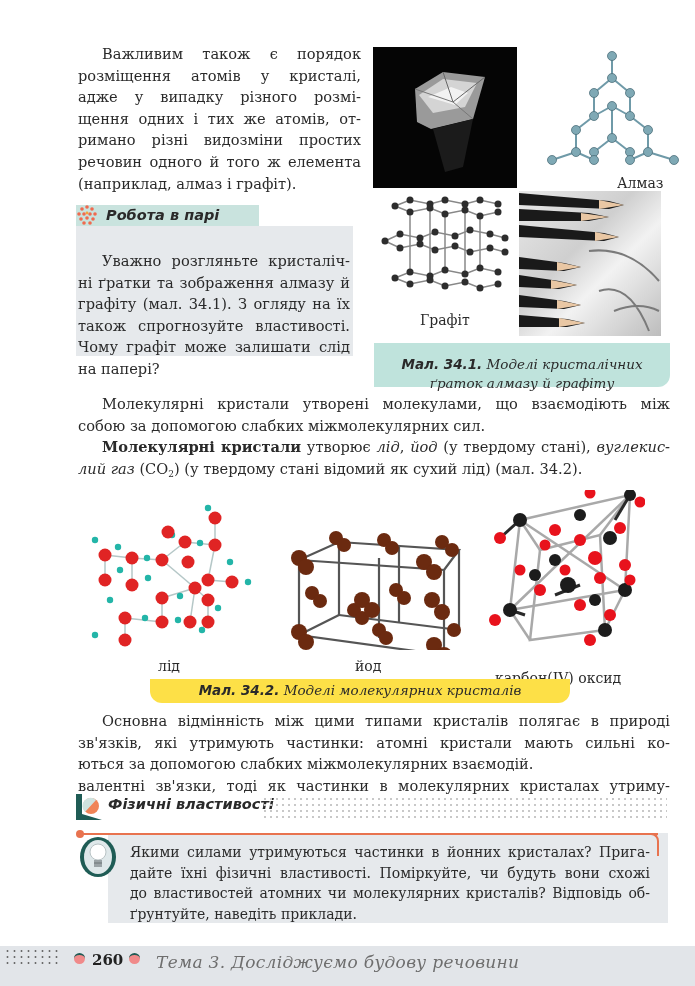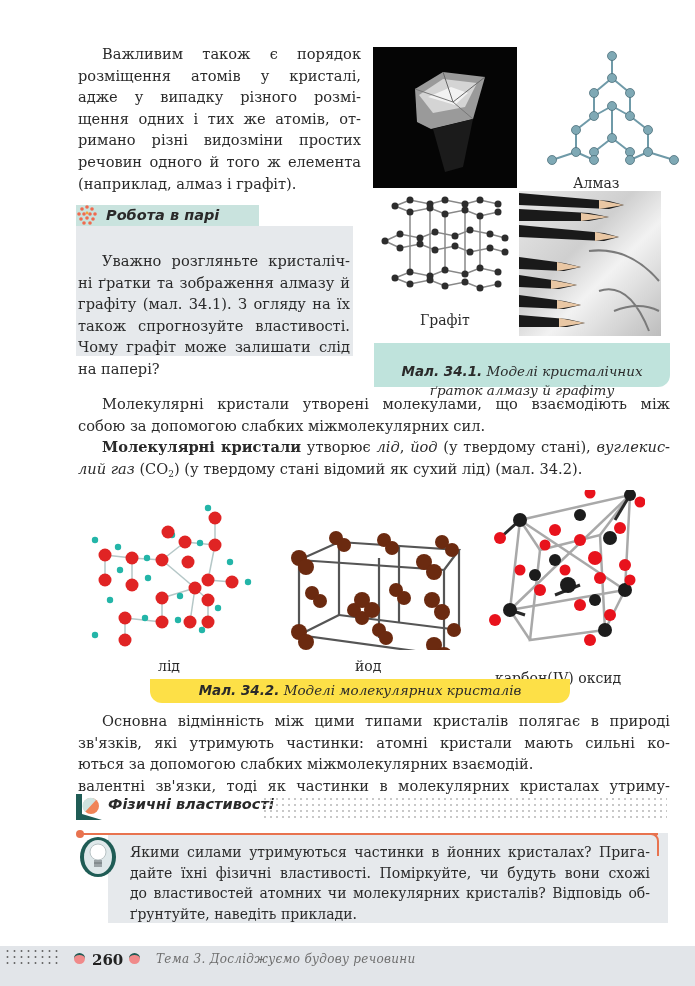--- a/index.html
+++ b/index.html
@@ -17,25 +17,25 @@
   
   #pair-head { left: 76px; top: 205px; width: 183px; height: 21px; background: #c9e3de; }
   #pair-icon { left: 76px; top: 204px; width: 22px; height: 22px; }
   #pair-title { left: 106px; top: 205px; font-family: "DejaVu Sans", sans-serif; font-weight: bold; font-style: italic; font-size: 14.5px; color: #2a2a2a; line-height: 21px; text-align: center; }
   #pair-box { left: 76px; top: 226px; width: 277px; height: 130px; background: #e6e9ec; }
   #pair-text { left: 78px; top: 230px; width: 272px; margin-top: 20px; }
 
   
   #diamond-photo { left: 373px; top: 47px; width: 144px; height: 141px; background: #050505; overflow: hidden; }
   #diamond-model { left: 522px; top: 48px; width: 165px; height: 130px; }
-  #almaz-label { left: 573px; top: 175px; font-size: 14px; }
+  #almaz-label { left: 617px; top: 175px; font-size: 14px; }
   #graphite-model { left: 380px; top: 196px; width: 135px; height: 110px; }
   #graphite-label { left: 420px; top: 312px; font-size: 14px; }
   #pencils-photo { left: 519px; top: 191px; width: 142px; height: 145px; background: linear-gradient(135deg,#e9e9e9,#cfcfcf 40%,#f2f2f2 60%,#bdbdbd); overflow: hidden; }
-  #cap1 { left: 374px; top: 343px; width: 296px; height: 44px; background: #bfe3dc; border-radius: 0 0 12px 0; text-align: center; font-size: 13.5px; line-height: 19px; padding-top: 19px; }
+  #cap1 { left: 374px; top: 343px; width: 296px; height: 44px; background: #bfe3dc; border-radius: 0 0 12px 0; text-align: center; font-size: 13.5px; line-height: 19px; padding-top: 12px; }
   .cap-num { font-family: "DejaVu Sans", sans-serif; font-weight: bold; font-style: italic; }
   .cap-txt { font-style: italic; }
 
   
   #mol1 { left: 78px; top: 393px; width: 592px; }
   #mol2 { left: 78px; top: 436px; width: 592px; }
   sub { font-size: 9px; vertical-align: -3px; line-height: 0; }
 
   
   #ice-model { left: 90px; top: 500px; width: 190px; height: 150px; }
@@ -62,21 +62,21 @@
   #bulb-icon { left: 78px; top: 836px; width: 40px; height: 42px; }
   #q-text { left: 130px; top: 842px; width: 520px; font-size: 14px; line-height: 20.5px; }
 
   
   #footer { left: 0; top: 946px; width: 695px; height: 40px; background: #e2e5e9; }
   #footer-dots { left: 4px; top: 948px; width: 56px; height: 20px;
     background-image: radial-gradient(circle, #6b6b6b 0.9px, transparent 1.2px);
     background-size: 7px 6px; }
   .foot-dot { width: 11px; height: 11px; border-radius: 50%; background: #f08a8a; border-top: 2px solid #1f5c55; top: 953px; }
   #page-num { left: 92px; top: 951px; font-weight: bold; font-size: 15px; color: #222; }
-  #chapter { left: 156px; top: 952px; font-style: italic; font-size: 12px; color: #6e6e6e; letter-spacing: 0.3px; }
+  #chapter { left: 156px; top: 952px; font-style: italic; font-size: 17px; color: #6e6e6e; letter-spacing: 0.3px; }
 </style>
 </head>
 <body>
 
 <div id="intro" class="abs para">
   <span class="line ind">Важливим також є порядок</span>
   <span class="line">розміщення атомів у кристалі,</span>
   <span class="line">адже у випадку різного розмі-</span>
   <span class="line">щення одних і тих же атомів, от-</span>
   <span class="line">римано різні видозміни простих</span>

